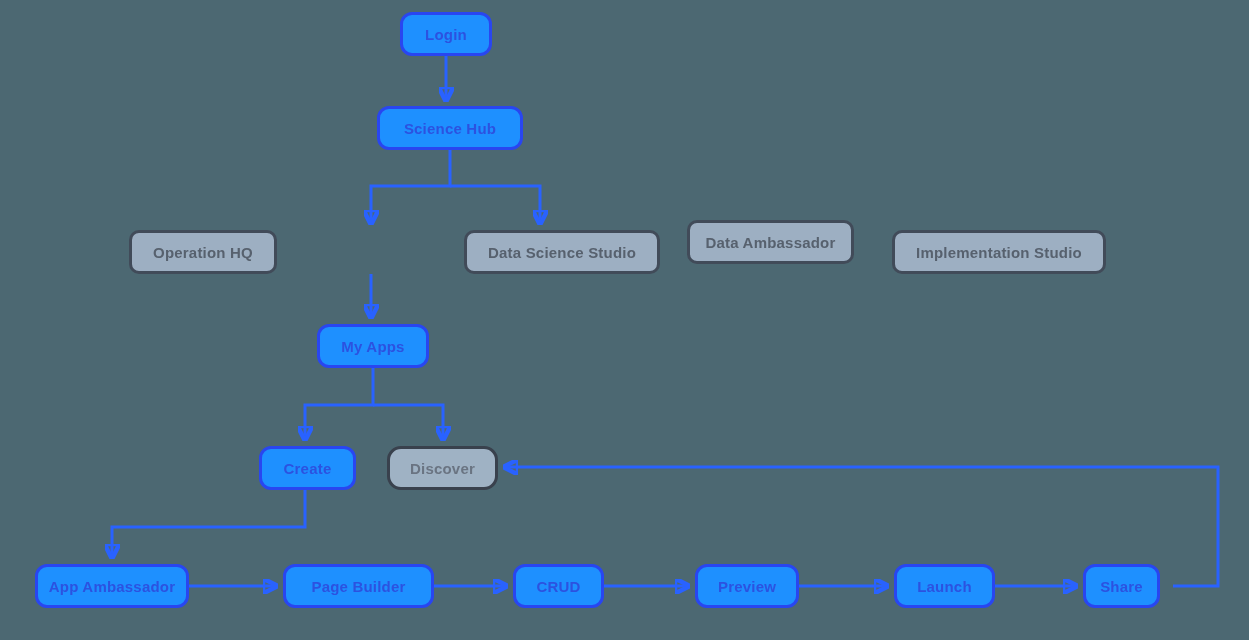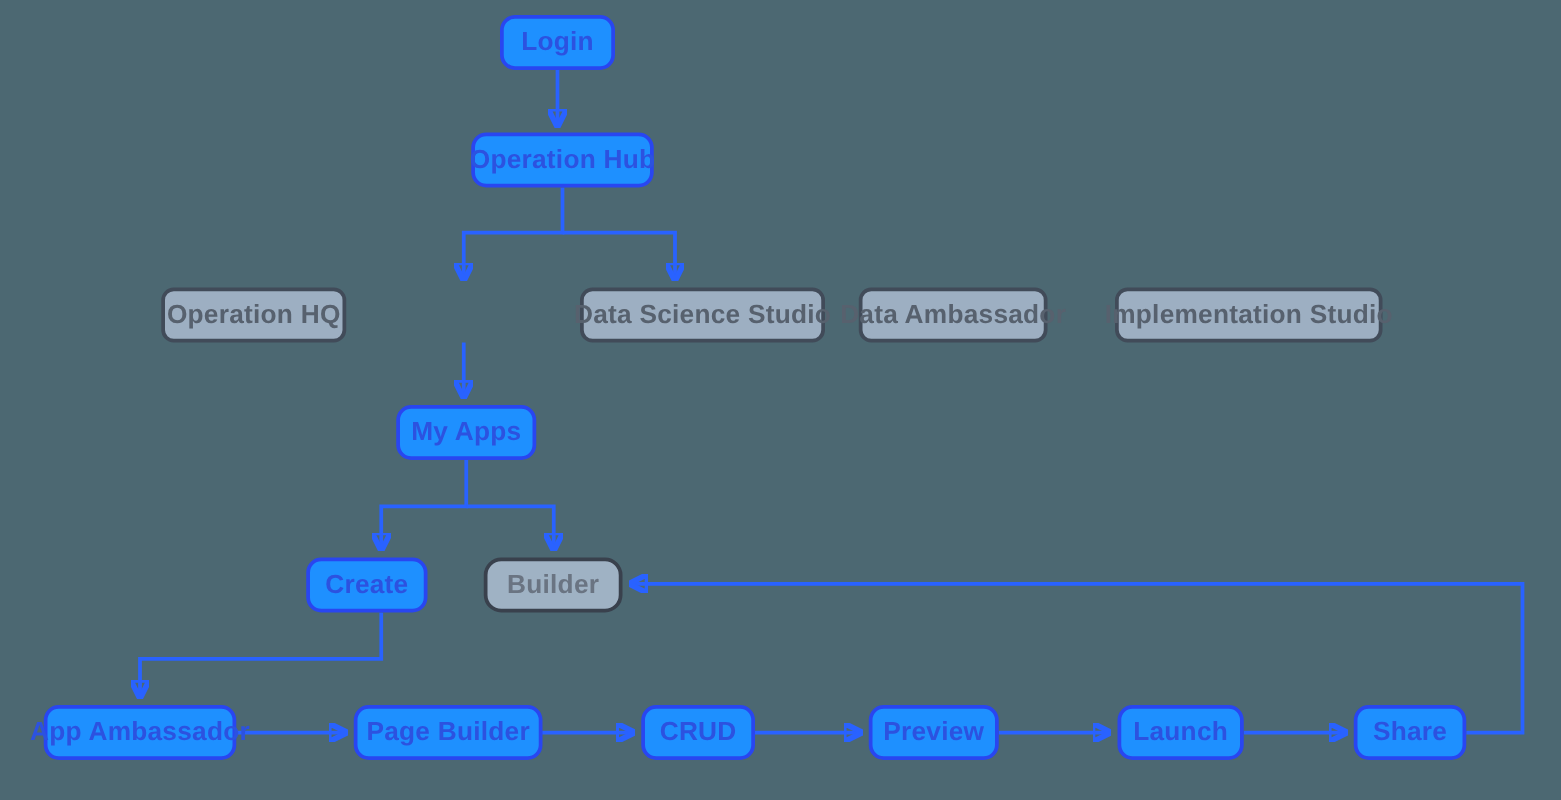--- a/index.html
+++ b/index.html
@@ -25,21 +25,21 @@
     stroke: #2962FF;
     stroke-width: 3;
   }
   .node {
     position: absolute;
     height: 44px;
     box-sizing: border-box;
     display: flex;
     align-items: center;
     justify-content: center;
-    font-size: 21px;
+    font-size: 15px;
     font-weight: bold;
     letter-spacing: 0.2px;
     white-space: nowrap;
     user-select: none;
   }
   .node.primary {
     background: #1E90FF;
     border: 3px solid #2946F0;
     color: #2C52E0;
     border-radius: 12px;
@@ -78,32 +78,32 @@
     <path d="M305,490 V527 H112 V556" marker-end="url(#arrow)"></path>
     <path d="M189,586 H275" marker-end="url(#arrow)"></path>
     <path d="M422,586 H505" marker-end="url(#arrow)"></path>
     <path d="M604,586 H687" marker-end="url(#arrow)"></path>
     <path d="M799,586 H886" marker-end="url(#arrow)"></path>
     <path d="M995,586 H1075" marker-end="url(#arrow)"></path>
     <path d="M1173,586 H1218 V467 H506" marker-end="url(#arrow)"></path>
   </svg>
 
   <div class="node primary" style="left:400px;  top:12px;  width:92px;">Login</div>
-  <div class="node primary" style="left:377px;  top:106px; width:146px;">Operation Hub</div>
+  <div class="node primary" style="left:377px;  top:106px; width:146px;">Science Hub</div>
 
   <div class="node secondary" style="left:129px;  top:230px; width:148px;">Operation HQ</div>
   <div class="node secondary" style="left:464px;  top:230px; width:196px;">Data Science Studio</div>
-  <div class="node secondary" style="left:687px;  top:230px; width:151px;">Data Ambassador</div>
+  <div class="node secondary" style="left:687px;  top:220px; width:167px;">Data Ambassador</div>
   <div class="node secondary" style="left:892px;  top:230px; width:214px;">Implementation Studio</div>
 
   <div class="node primary" style="left:317px;  top:324px; width:112px;">My Apps</div>
 
-  <div class="node primary" style="left:245px;  top:446px; width:97px;">Create</div>
-  <div class="node secondary-dark" style="left:387px;  top:446px; width:111px;">Builder</div>
+  <div class="node primary" style="left:259px;  top:446px; width:97px;">Create</div>
+  <div class="node secondary-dark" style="left:387px;  top:446px; width:111px;">Discover</div>
 
   <div class="node primary" style="left:35px;   top:564px; width:154px;">App Ambassador</div>
   <div class="node primary" style="left:283px;  top:564px; width:151px;">Page Builder</div>
   <div class="node primary" style="left:513px;  top:564px; width:91px;">CRUD</div>
   <div class="node primary" style="left:695px;  top:564px; width:104px;">Preview</div>
   <div class="node primary" style="left:894px;  top:564px; width:101px;">Launch</div>
-  <div class="node primary" style="left:1083px; top:564px; width:90px;">Share</div>
+  <div class="node primary" style="left:1083px; top:564px; width:77px;">Share</div>
 
 </div>
 
 </body></html>

